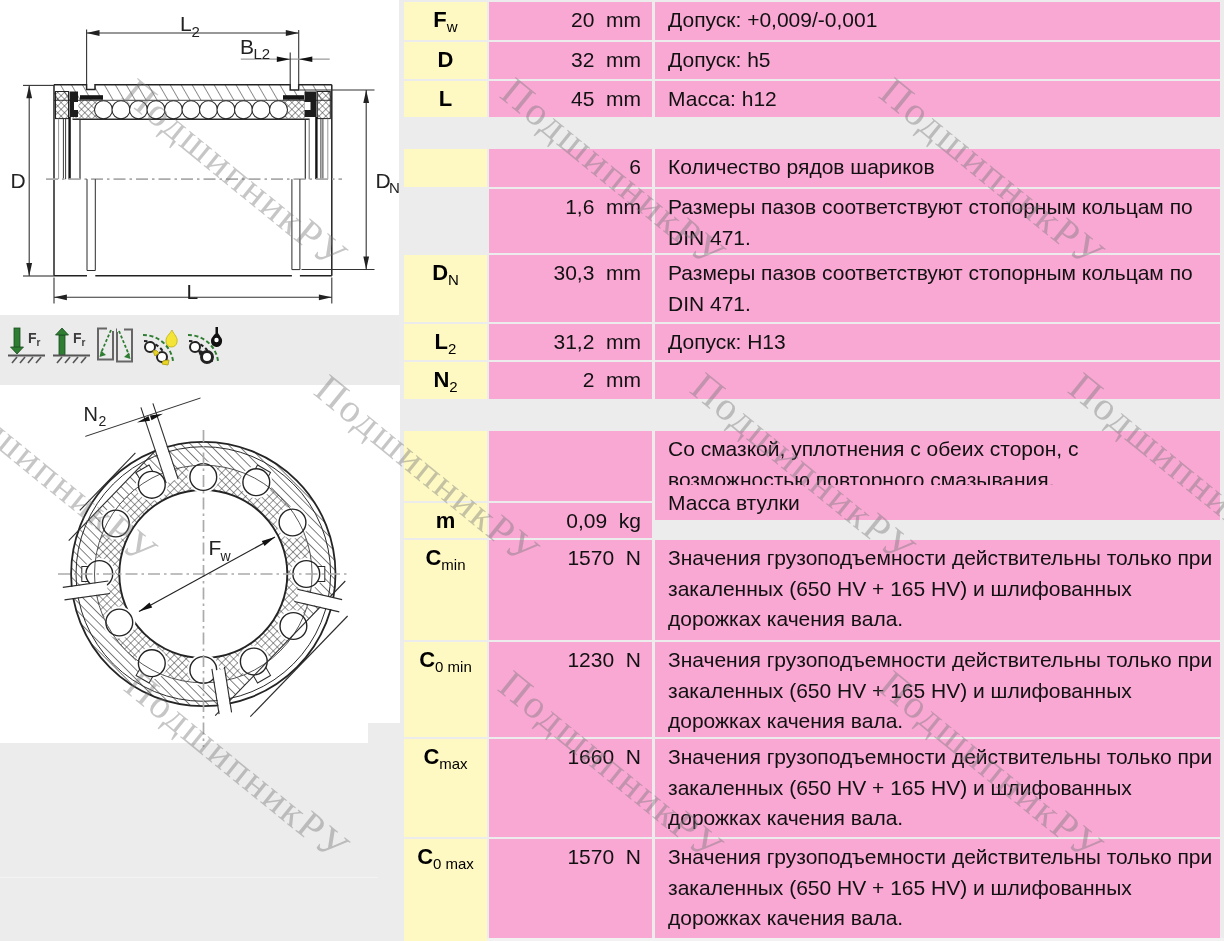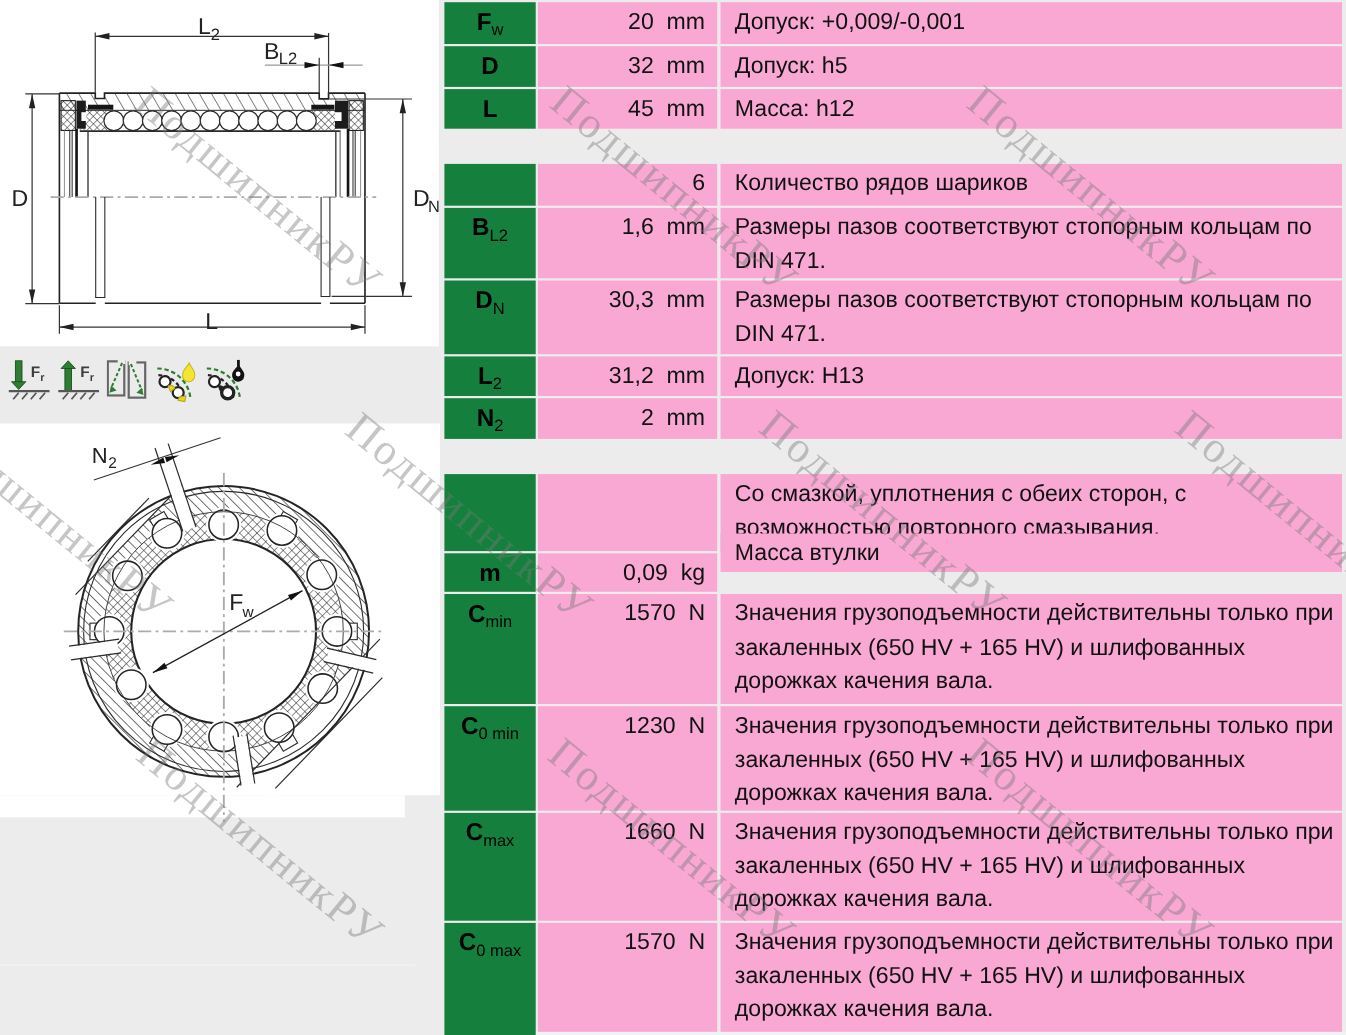--- a/index.html
+++ b/index.html
@@ -1,18 +1,18 @@
 <!DOCTYPE html>
 <html><head><meta charset="utf-8">
 <style>
 html,body{margin:0;padding:0}
 #page{position:relative;width:1224px;height:941px;background:#ececec;overflow:hidden;font-family:"Liberation Sans",sans-serif;color:#111}
 .abs{position:absolute}
 .wbox{position:absolute;background:#ffffff}
-.lab{position:absolute;left:404px;width:83px;background:#15803d;font-weight:bold;font-size:22px;color:#000;text-align:center;line-height:30.5px;padding-top:3px;box-sizing:border-box}
+.lab{position:absolute;left:404px;width:83px;background:#fef9c3;font-weight:bold;font-size:22px;color:#000;text-align:center;line-height:30.5px;padding-top:3px;box-sizing:border-box}
 .val{position:absolute;left:489px;width:163px;text-align:right;padding:3px 11px 0 0;font-size:21px;line-height:30.5px;box-sizing:border-box}
 .des{position:absolute;left:655px;width:565px;padding:3px 0 0 13px;font-size:21px;line-height:30.5px;box-sizing:border-box}
 .lt{background:#f9a8d4}
 .dk{background:#f9a8d4}
 .sb{font-size:15px;vertical-align:-5px;letter-spacing:0;font-weight:normal}
 .wm{position:absolute;font-family:"Liberation Serif",serif;font-size:40px;letter-spacing:2px;color:rgba(120,120,120,0.42);transform-origin:0 0;transform:rotate(39.2deg);white-space:nowrap;line-height:1;z-index:50}
 </style></head>
 <body>
 <div id="page">
 
@@ -341,21 +341,20 @@
 <div class="des dk" style="top:42px;height:37px">Допуск: h5</div>
 
 <div class="lab" style="top:81px;height:36px">L</div>
 <div class="val lt" style="top:81px;height:36px">45&nbsp;&nbsp;mm</div>
 <div class="des lt" style="top:81px;height:36px">Масса: h12</div>
 
 <div class="lab" style="top:149px;height:38px"></div>
 <div class="val lt" style="top:149px;height:38px">6</div>
 <div class="des lt" style="top:149px;height:38px">Количество рядов шариков</div>
 
-<div class="lab" style="top:189px;height:64px">B<sub class="sb">L2</sub></div>
 <div class="val dk" style="top:189px;height:64px">1,6&nbsp;&nbsp;mm</div>
 <div class="des dk" style="top:189px;height:64px">Размеры пазов соответствуют стопорным кольцам по<br>DIN 471.</div>
 
 <div class="lab" style="top:255px;height:67px">D<sub class="sb">N</sub></div>
 <div class="val lt" style="top:255px;height:67px">30,3&nbsp;&nbsp;mm</div>
 <div class="des lt" style="top:255px;height:67px">Размеры пазов соответствуют стопорным кольцам по<br>DIN 471.</div>
 
 <div class="lab" style="top:324px;height:36px">L<sub class="sb">2</sub></div>
 <div class="val dk" style="top:324px;height:36px">31,2&nbsp;&nbsp;mm</div>
 <div class="des dk" style="top:324px;height:36px">Допуск: H13</div>

